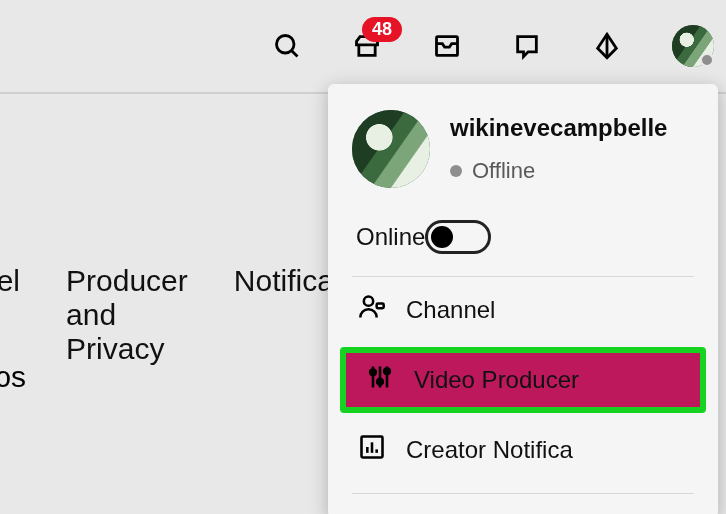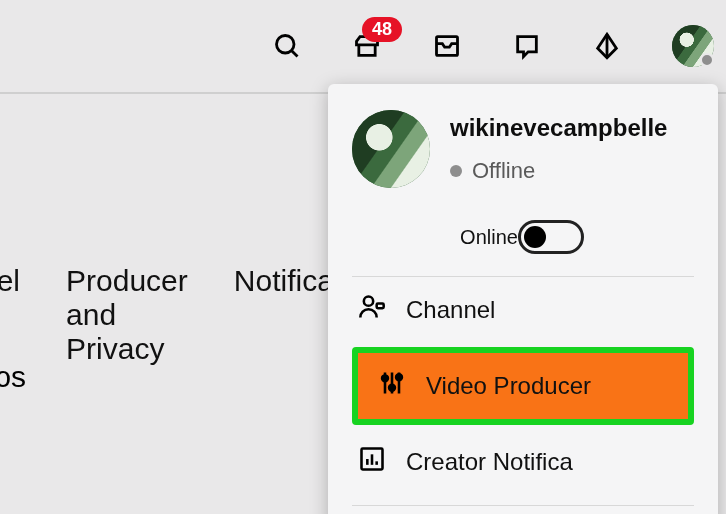--- a/index.html
+++ b/index.html
@@ -13,27 +13,27 @@
   .status-dot-sm{position:absolute;bottom:0;right:0;width:14px;height:14px;border-radius:50%;background:#8e8e8e;border:2px solid #e9e8e9}
   .divider{position:absolute;top:92px;left:0;right:0;height:2px;background:#cfcfcf}
   .bg-tabs{position:absolute;top:264px;left:0;font-size:30px;font-weight:500;color:#111;display:flex;gap:46px;}
   .bg-tabs span{white-space:pre-line}
   .menu{position:absolute;top:84px;left:328px;width:390px;background:#f5f5f6;border-radius:6px;box-shadow:0 4px 18px rgba(0,0,0,.25);padding:20px 0 24px}
   .profile{display:flex;align-items:center;gap:20px;padding:6px 24px 18px}
   .avatar-lg{width:78px;height:78px;border-radius:50%;background:#2d5b33;overflow:hidden;position:relative;flex:none}
   .uname{font-size:24px;font-weight:700;color:#0e0e0e}
   .offline{font-size:22px;color:#5a5a5a;display:flex;align-items:center;gap:10px;margin-top:16px}
   .offline::before{content:"";width:12px;height:12px;border-radius:50%;background:#8e8e8e;display:inline-block}
-  .online-row{display:flex;align-items:center;justify-content:center;padding:14px 30px 22px 28px;font-size:20px;color:#111}
+  .online-row{display:flex;align-items:center;justify-content:flex-start;padding:14px 30px 22px 28px;font-size:24px;color:#111}
   .toggle{width:66px;height:34px;border:3px solid #222;border-radius:20px;position:relative}
   .toggle::after{content:"";position:absolute;left:3px;top:3px;width:22px;height:22px;border-radius:50%;background:#000}
   .sep{height:1px;background:#d8d8d8;margin:0 24px}
   .item{display:flex;align-items:center;gap:20px;padding:16px 30px;font-size:24px;color:#111}
   .item svg{width:28px;height:28px;stroke:#000;stroke-width:2.2;fill:none}
-  .item.highlight{border:6px solid #17d321;border-radius:4px;margin:4px 24px;padding:16px 20px;background:#f97316}
+  .item.highlight{border:6px solid #17d321;border-radius:4px;margin:4px 12px;padding:10px 20px;background:#be185d}
 </style>
 </head>
 <body>
 
 <div class="topbar">
   <div class="topicon">
     <svg viewBox="0 0 24 24">
         <circle cx="10.5" cy="10.5" r="7.5"></circle>
         <line x1="21" y1="21" x2="16" y2="16"></line>
       </svg>

